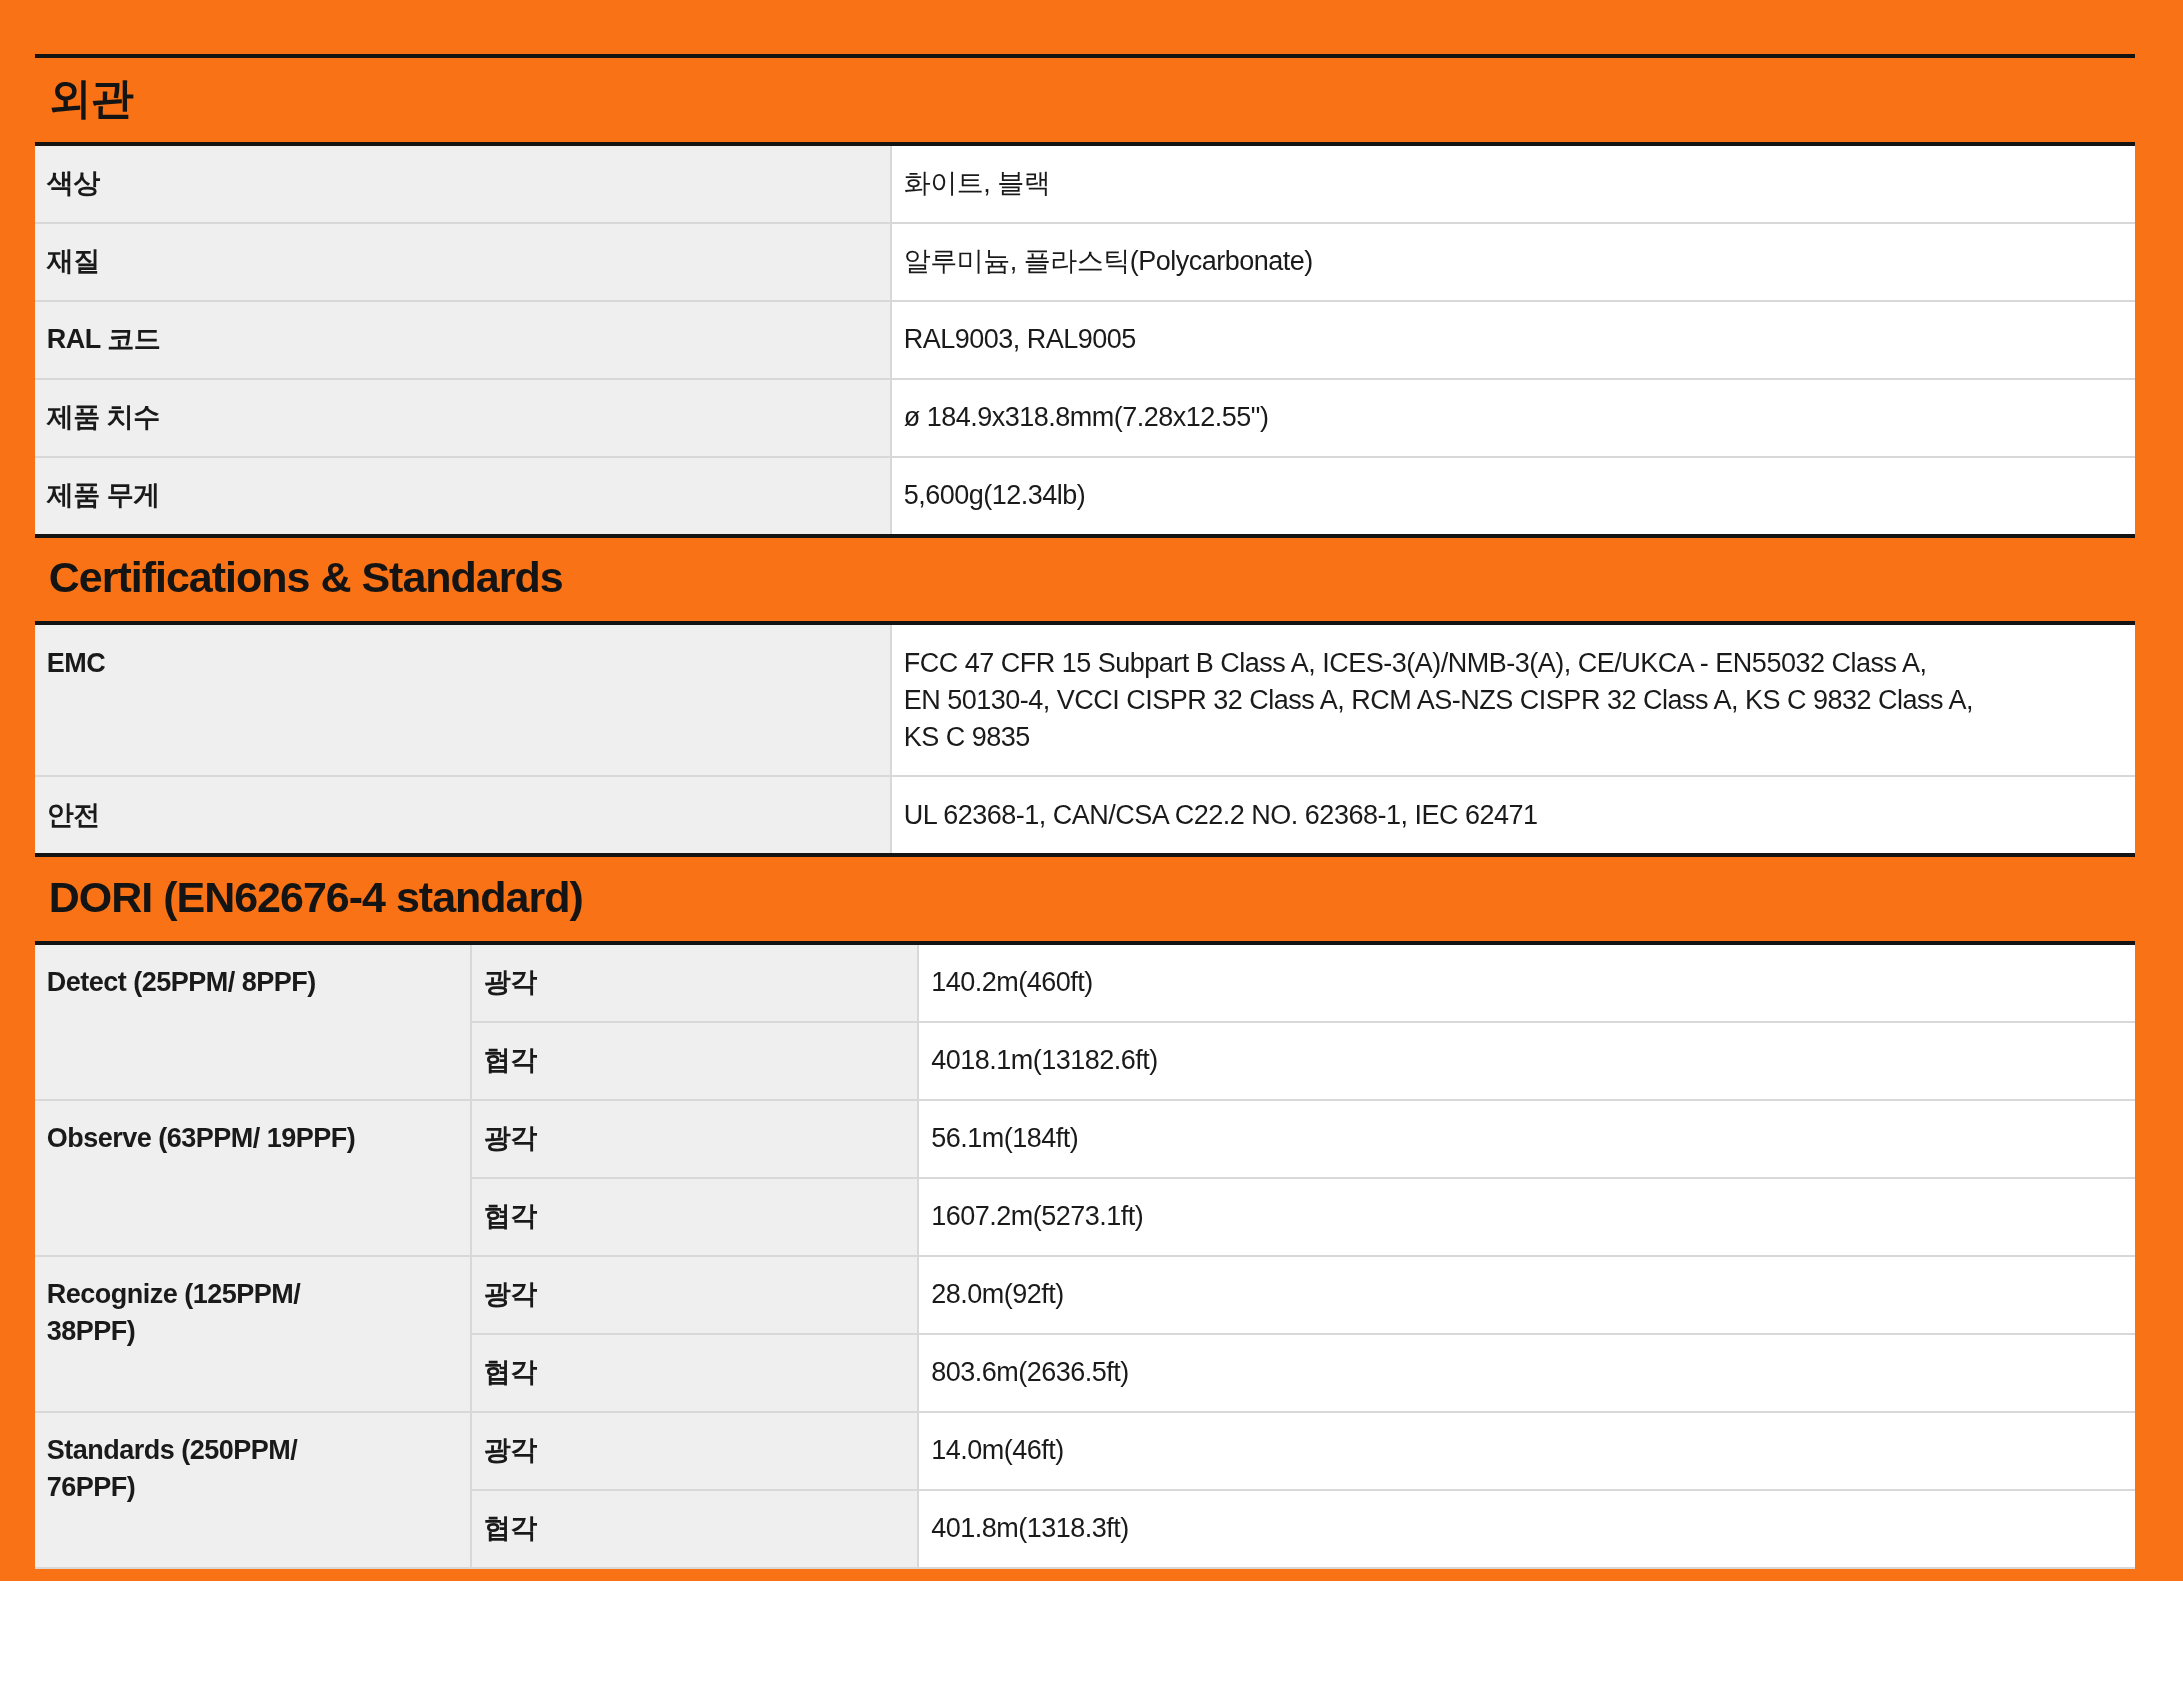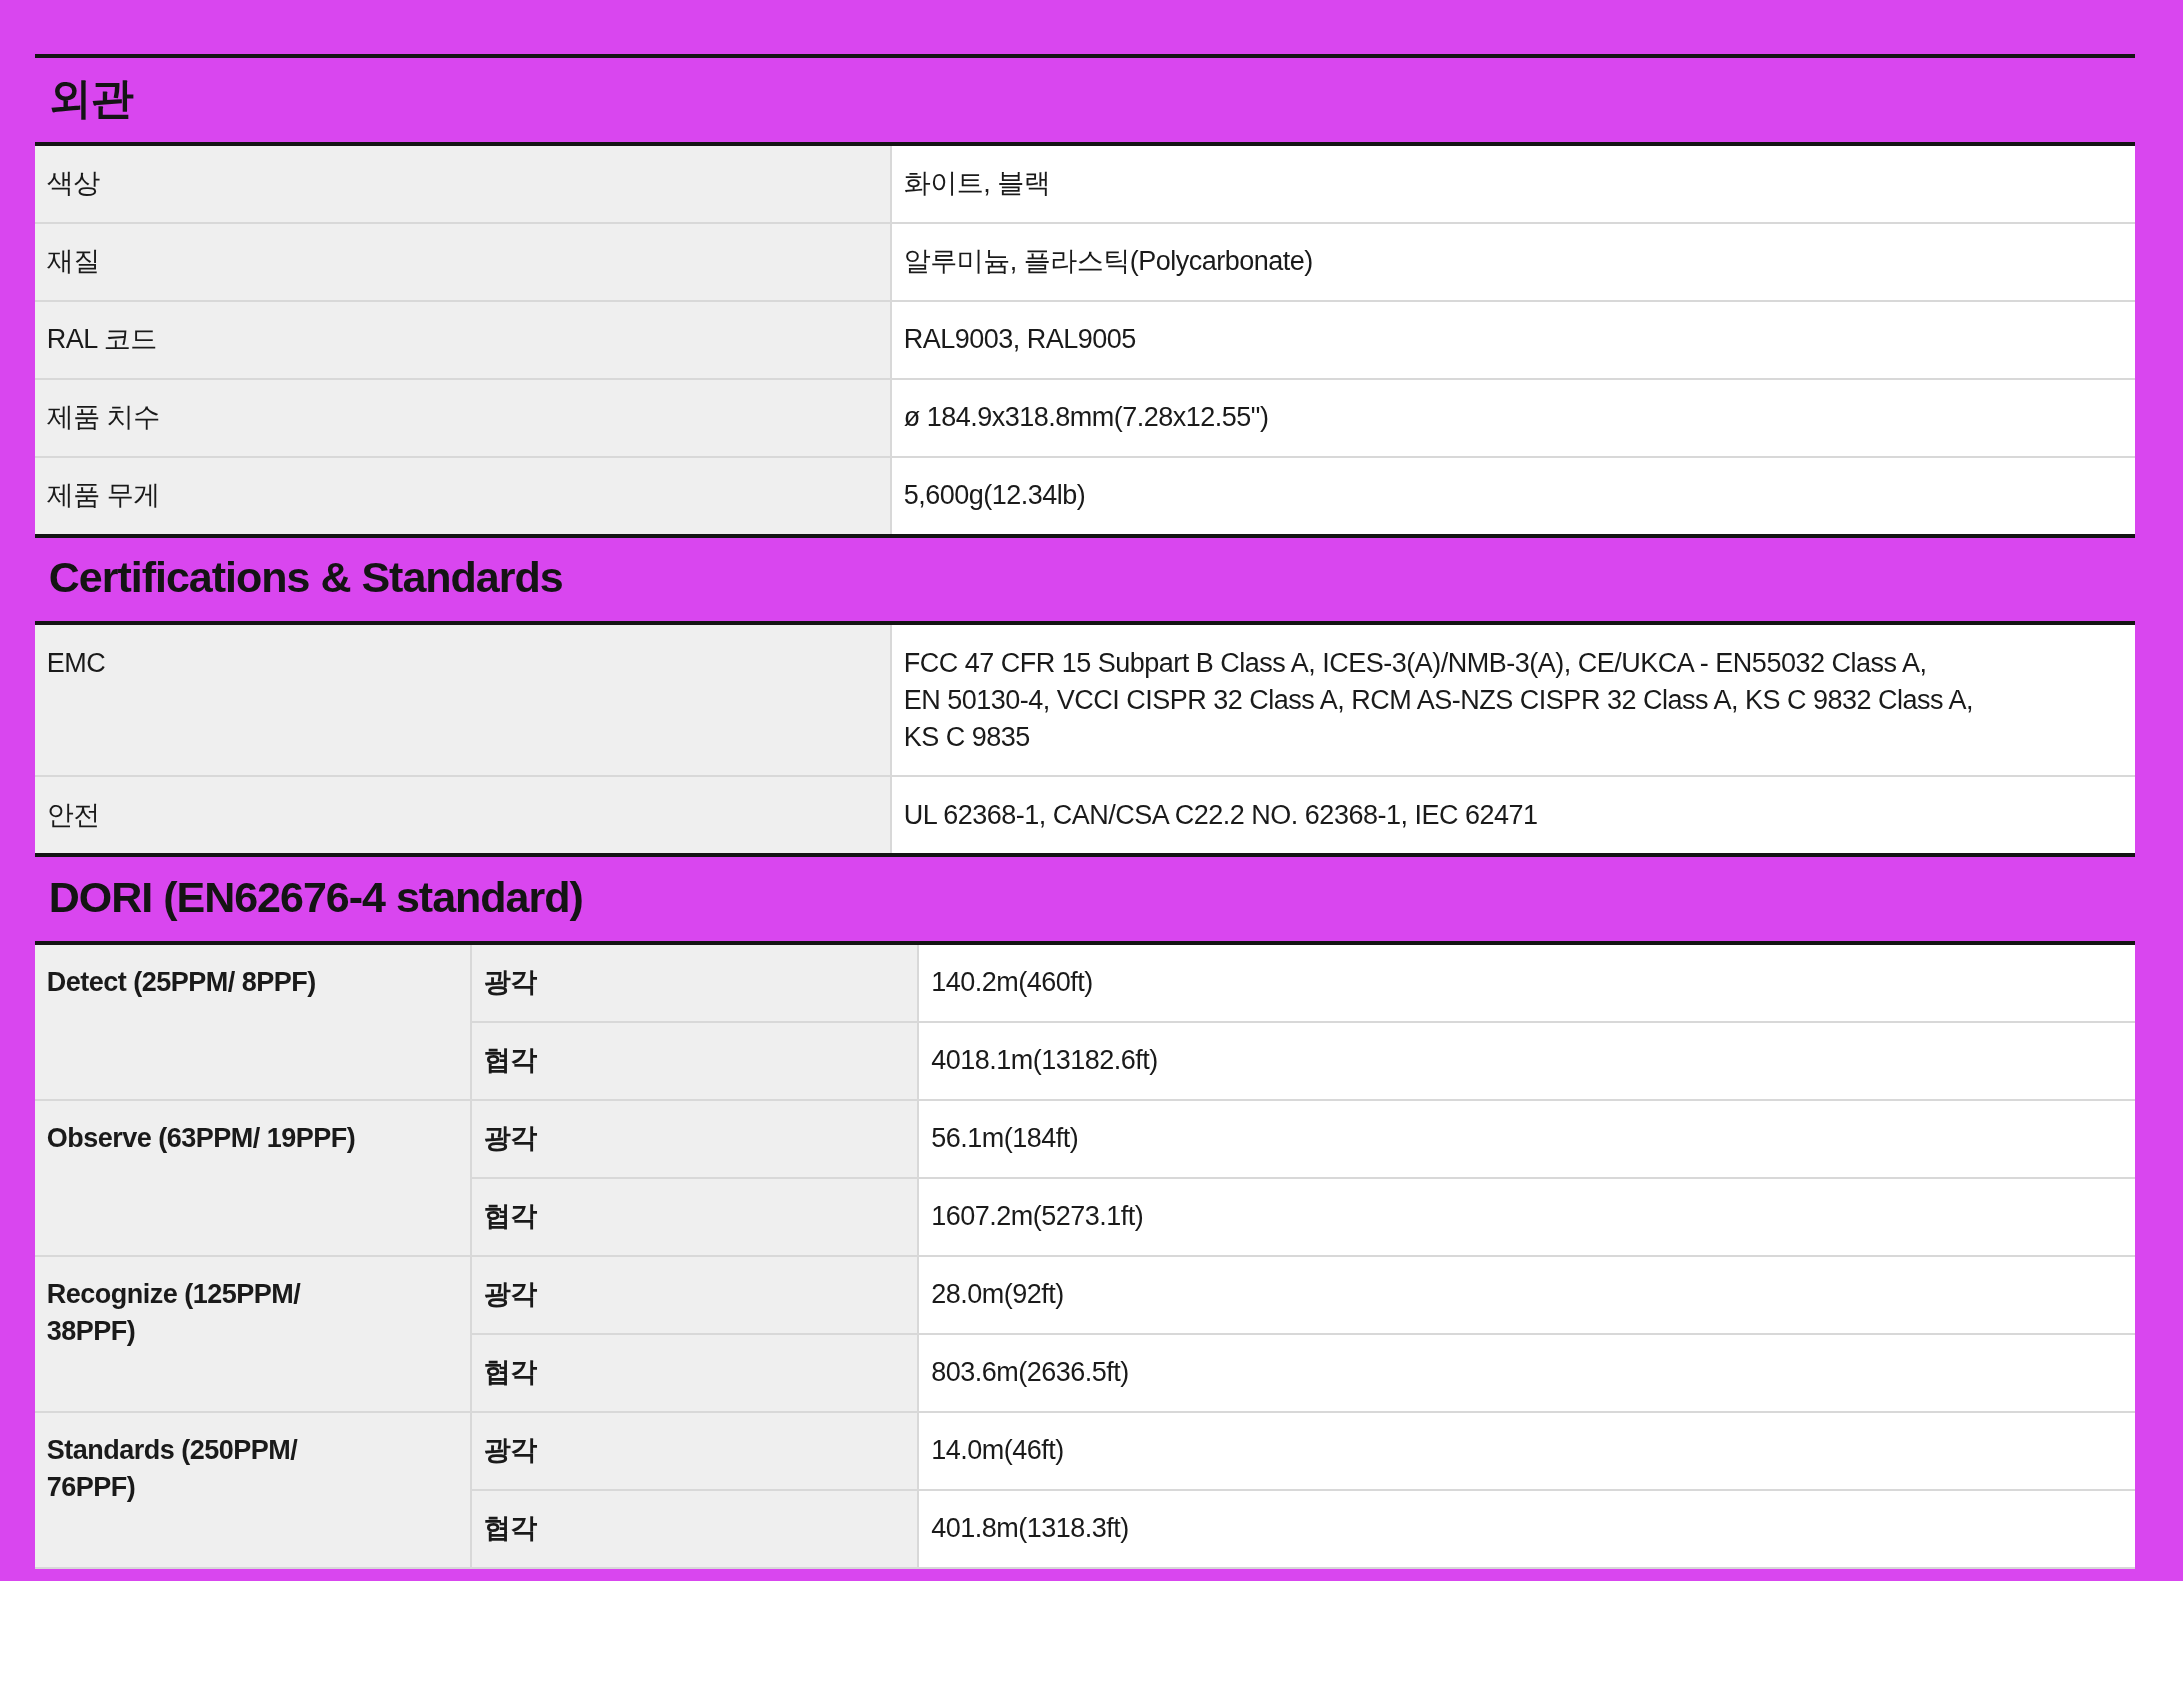--- a/index.html
+++ b/index.html
@@ -6,21 +6,21 @@
     margin: 0;
     padding: 0;
     background: #ffffff;
     font-family: "Liberation Sans", "DejaVu Sans", sans-serif;
     color: #1a1a1a;
   }
   .canvas {
     position: relative;
     width: 2184px;
     height: 1581px;
-    background: #d946ef;
+    background: #f97316;
     overflow: hidden;
   }
   .page {
     position: absolute;
     left: 35px;
     top: 54px;
     width: 2100px;
   }
   .sec-header {
     border-top: 4.9px solid #141414;
@@ -43,21 +43,21 @@
     letter-spacing: -0.5px;
     padding: 19.5px 11.7px;
     vertical-align: top;
     border-bottom: 2.9px solid #d8d8d8;
     word-wrap: break-word;
   }
   
   table.t2 td.label {
     width: 39.6%;
     background: #efefef;
-    font-weight: normal;
+    font-weight: bold;
     border-right: 2.9px solid #d8d8d8;
   }
   table.t2 td.value {
     background: #ffffff;
     white-space: pre-line;
   }
   table.t2 tr:last-child td {
     border-bottom: none; 
   }
   

